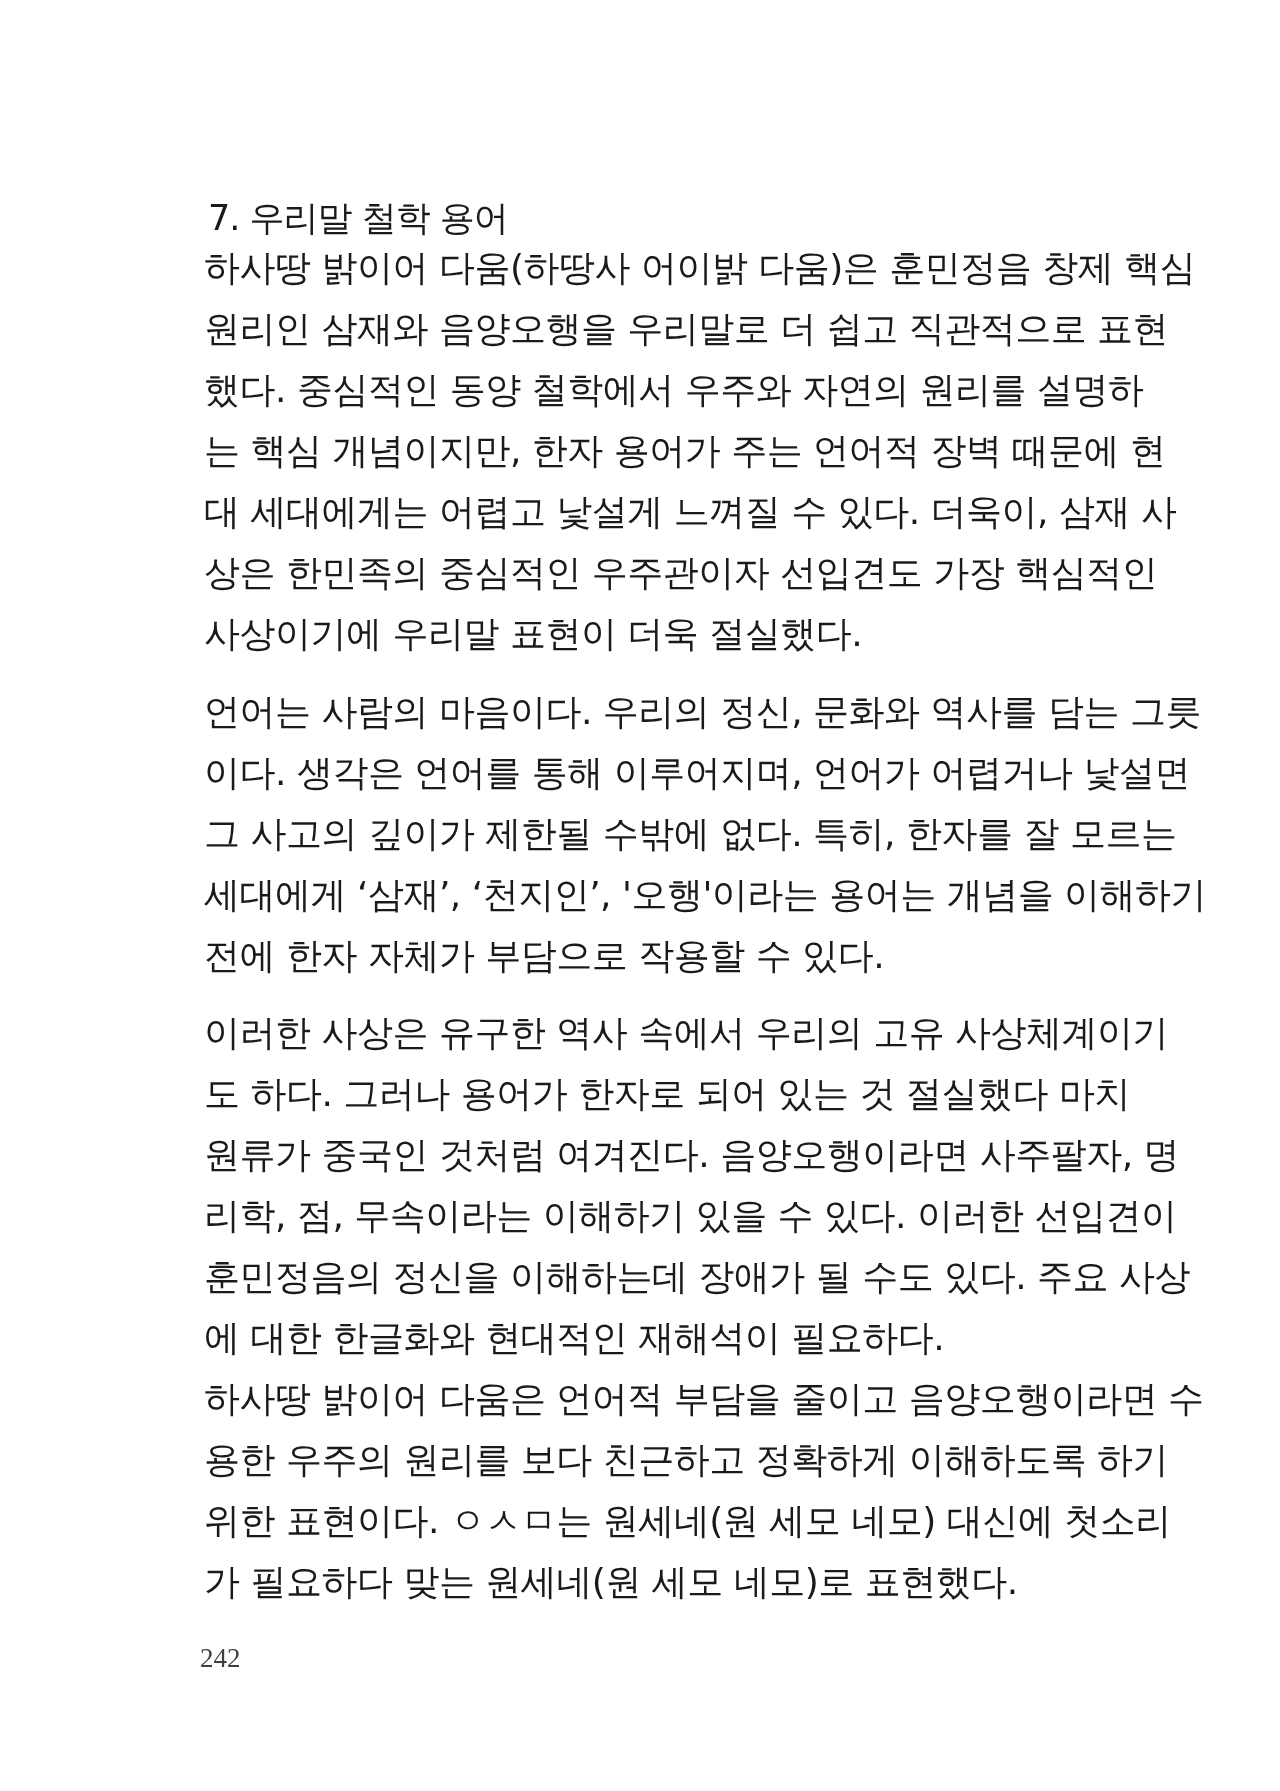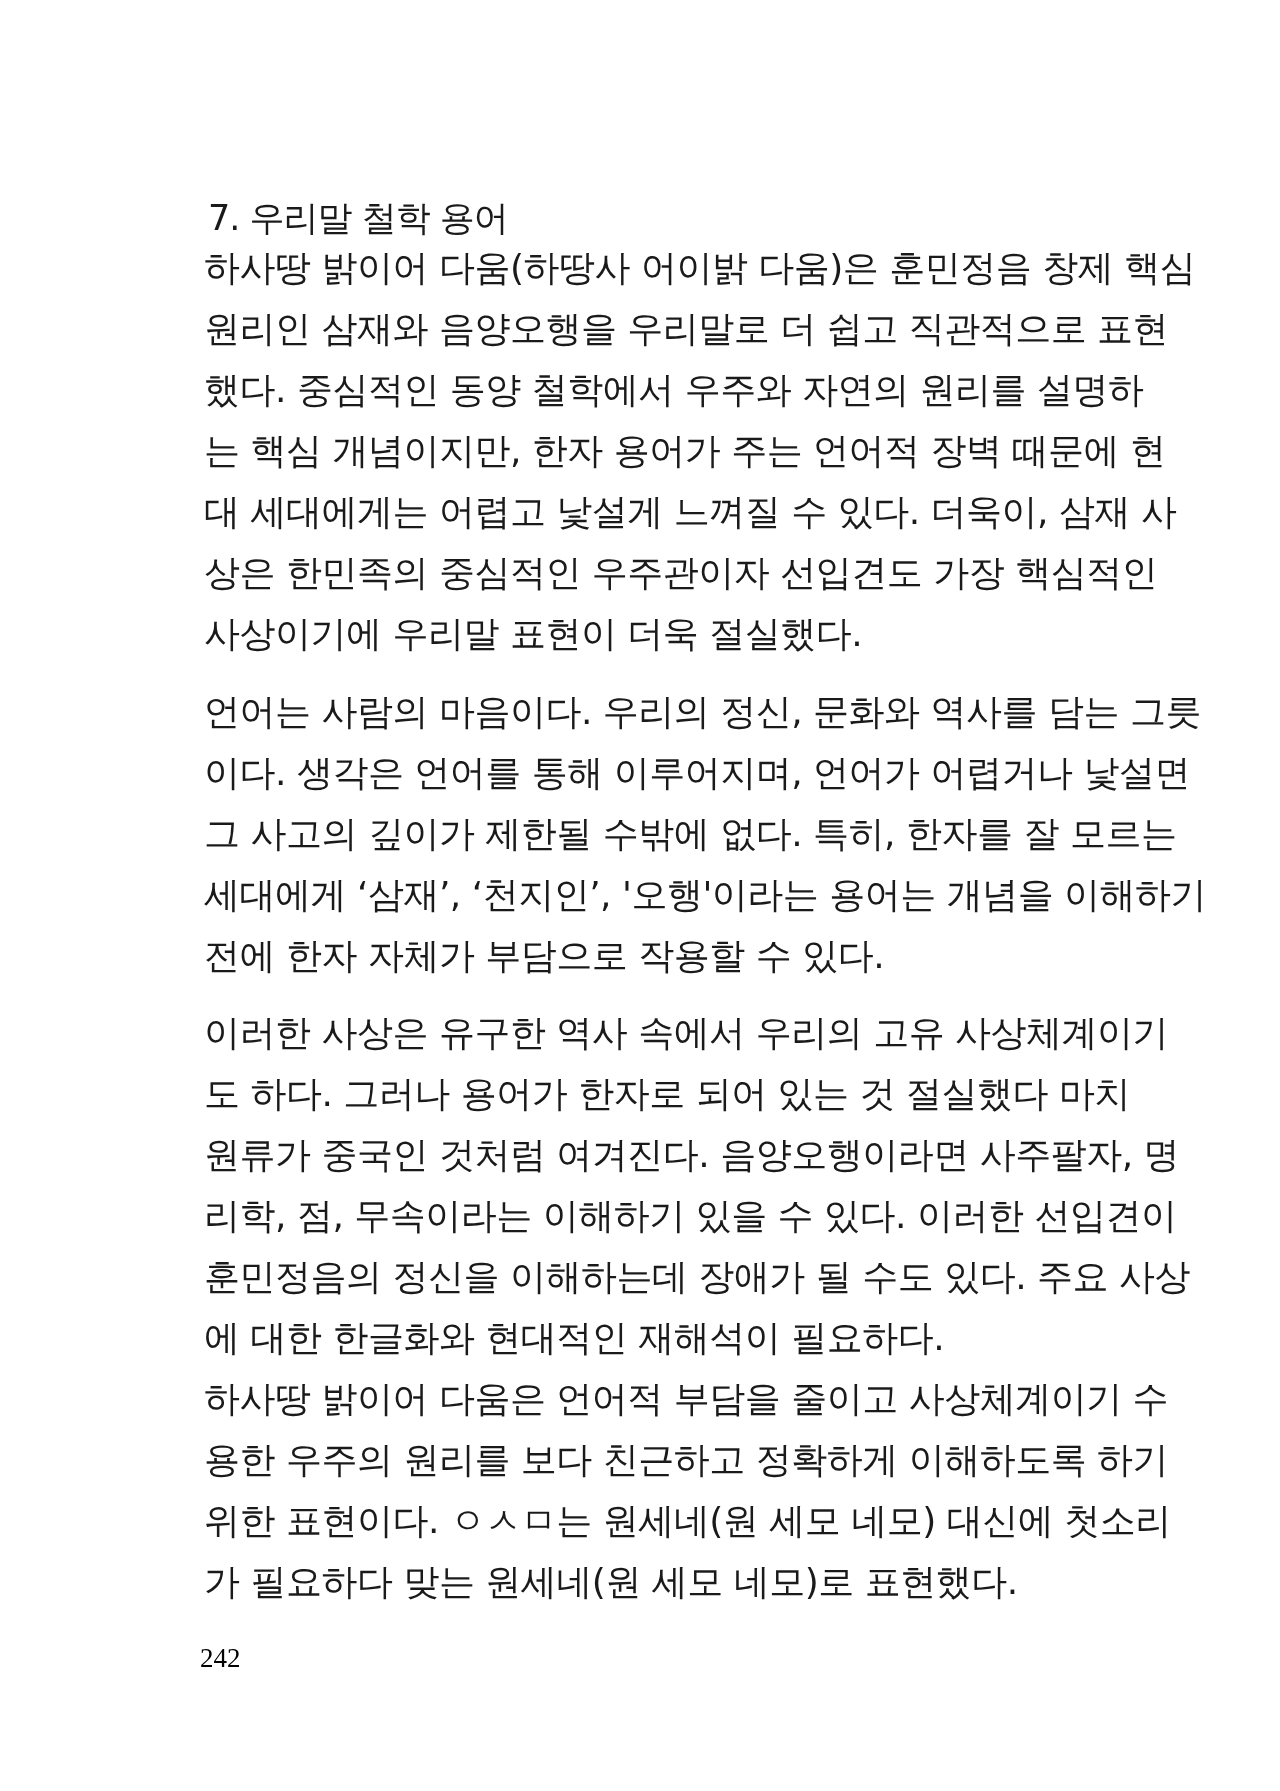--- a/index.html
+++ b/index.html
@@ -35,21 +35,21 @@
       white-space: nowrap;
       margin: 8px;
     }
     .page-number {
       position: absolute;
       left: 200px;
       top: 1640px;
       font-family: "Liberation Serif", "DejaVu Serif", serif;
       font-size: 27px;
       line-height: 36px;
-      color: #000000;
+      color: #404040;
     }
   </style>
 </head>
 <body>
 
 <h1 class="page-title">7. 우리말 철학 용어</h1>
 
 <div>
 
   <div>
@@ -70,20 +70,20 @@
     <p class="line" style="top:924px">전에 한자 자체가 부담으로 작용할 수 있다.</p>
   </div>
 
   <div>
     <p class="line" style="top:1001px">이러한 사상은 유구한 역사 속에서 우리의 고유 사상체계이기</p>
     <p class="line" style="top:1062px">도 하다. 그러나 용어가 한자로 되어 있는 것 절실했다 마치</p>
     <p class="line" style="top:1123px">원류가 중국인 것처럼 여겨진다. 음양오행이라면 사주팔자, 명</p>
     <p class="line" style="top:1184px">리학, 점, 무속이라는 이해하기 있을 수 있다. 이러한 선입견이</p>
     <p class="line" style="top:1245px">훈민정음의 정신을 이해하는데 장애가 될 수도 있다. 주요 사상</p>
     <p class="line" style="top:1306px">에 대한 한글화와 현대적인 재해석이 필요하다.</p>
-    <p class="line" style="top:1367px">하사땅 밝이어 다움은 언어적 부담을 줄이고 사상체계이기 수</p>
+    <p class="line" style="top:1367px">하사땅 밝이어 다움은 언어적 부담을 줄이고 음양오행이라면 수</p>
     <p class="line" style="top:1428px">용한 우주의 원리를 보다 친근하고 정확하게 이해하도록 하기</p>
     <p class="line" style="top:1489px">위한 표현이다. ㅇㅅㅁ는 원세네(원 세모 네모) 대신에 첫소리</p>
     <p class="line" style="top:1550px">가 필요하다 맞는 원세네(원 세모 네모)로 표현했다.</p>
   </div>
 </div>
 
 <div class="page-number">242</div>
 
 </body></html>

